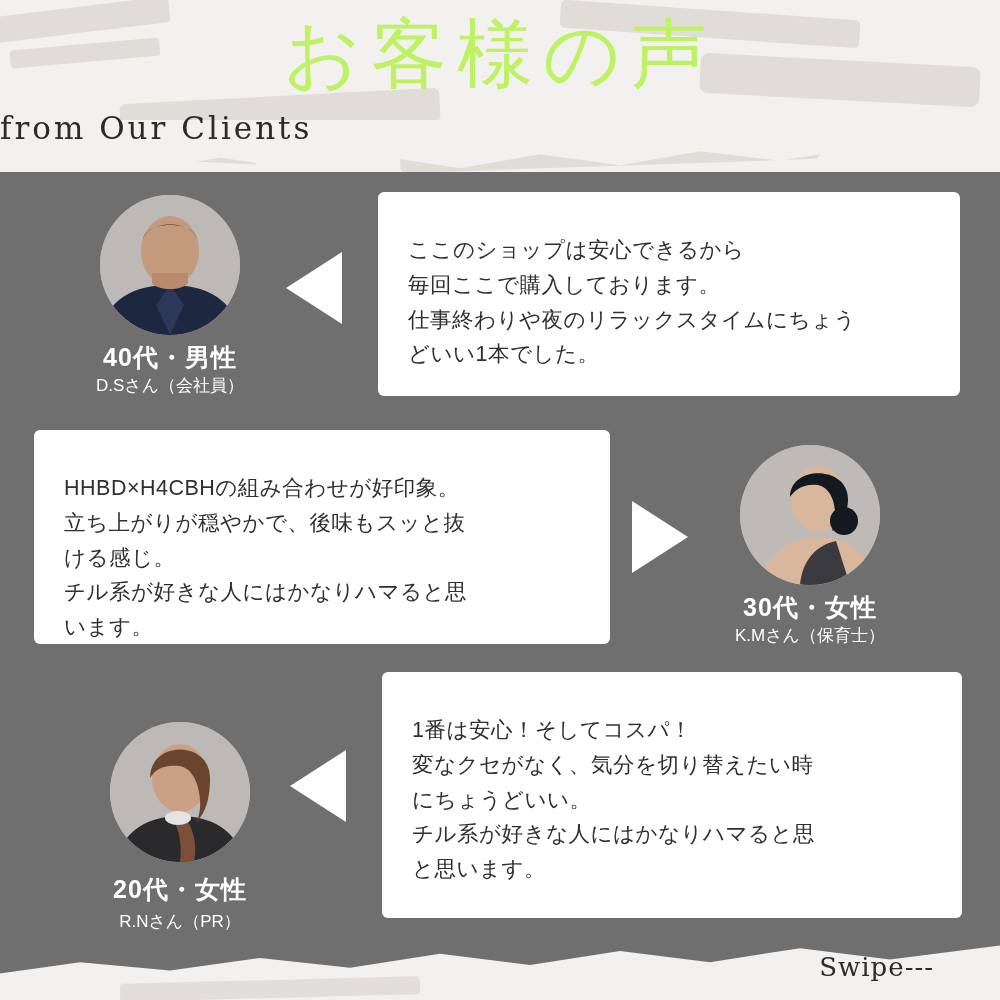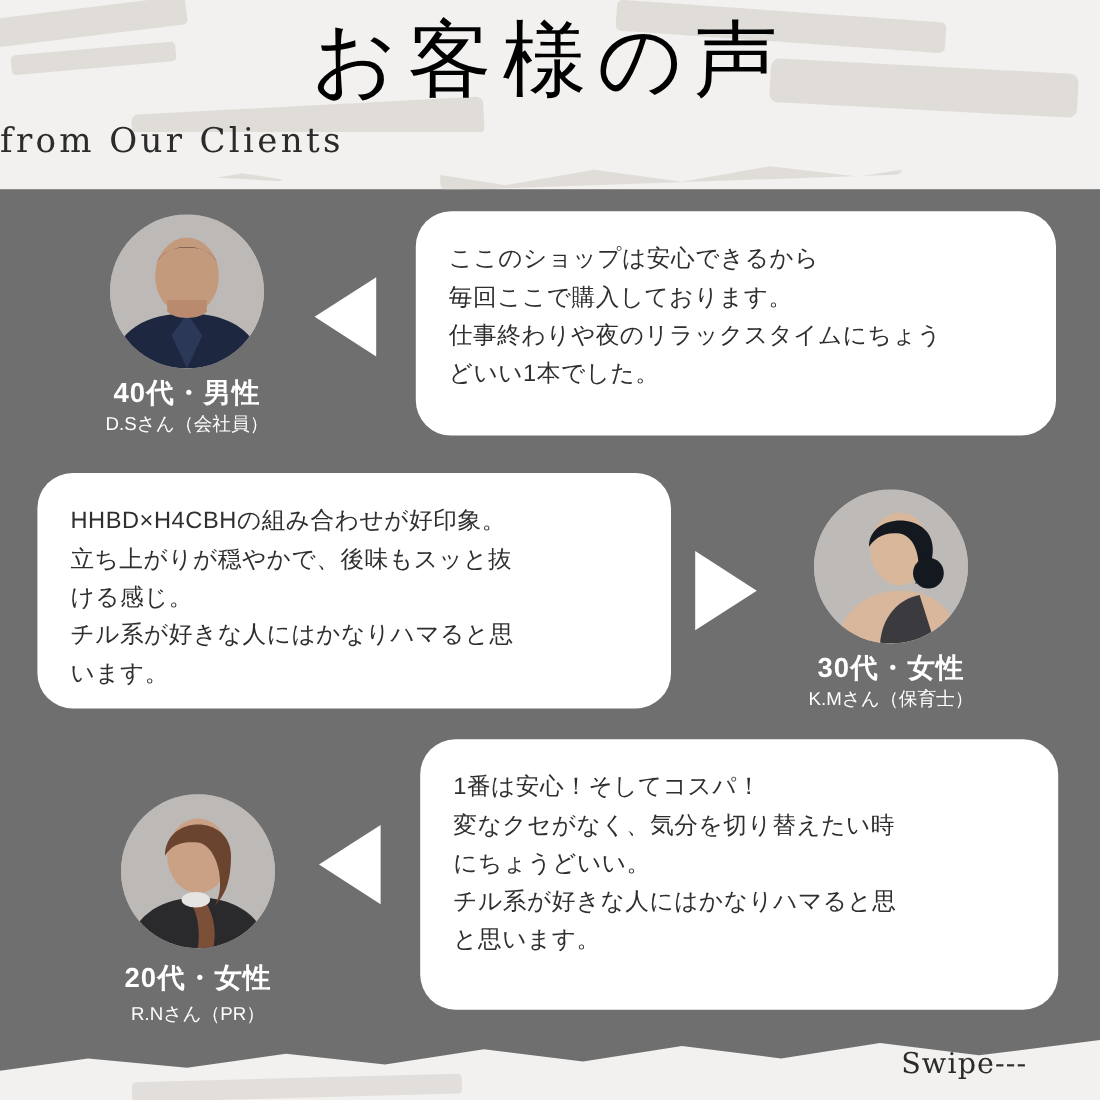--- a/index.html
+++ b/index.html
@@ -56,21 +56,21 @@
 
   .title-main {
     position: absolute;
     left: 0;
     top: 16px;
     width: 1000px;
     text-align: center;
     font-family: "DejaVu Serif", "Liberation Serif", serif;
     font-size: 76px;
     letter-spacing: 10px;
-    color: #000000;
+    color: #bef264;
     font-weight: 400;
     line-height: 1;
   }
   .title-sub {
     position: absolute;
     left: 0;
     top: 110px;
     width: 1000px;
     text-align: left;
     font-family: "DejaVu Serif", "Liberation Serif", serif;
@@ -107,23 +107,23 @@
     width: 240px;
     text-align: center;
     font-size: 17px;
     color: #ffffff;
     letter-spacing: 0px;
   }
 
   .bubble {
     position: absolute;
     background: #ffffff;
-    border-radius: 32px;
+    border-radius: 6px;
     box-sizing: border-box;
-    padding: 26px 30px 22px 30px;
+    padding: 41px 30px 22px 30px;
   }
   .bubble p {
     margin: 0;
     font-size: 21.5px;
     line-height: 1.62;
     color: #2f2f2f;
     letter-spacing: 0.5px;
     white-space: nowrap;
   }
 

